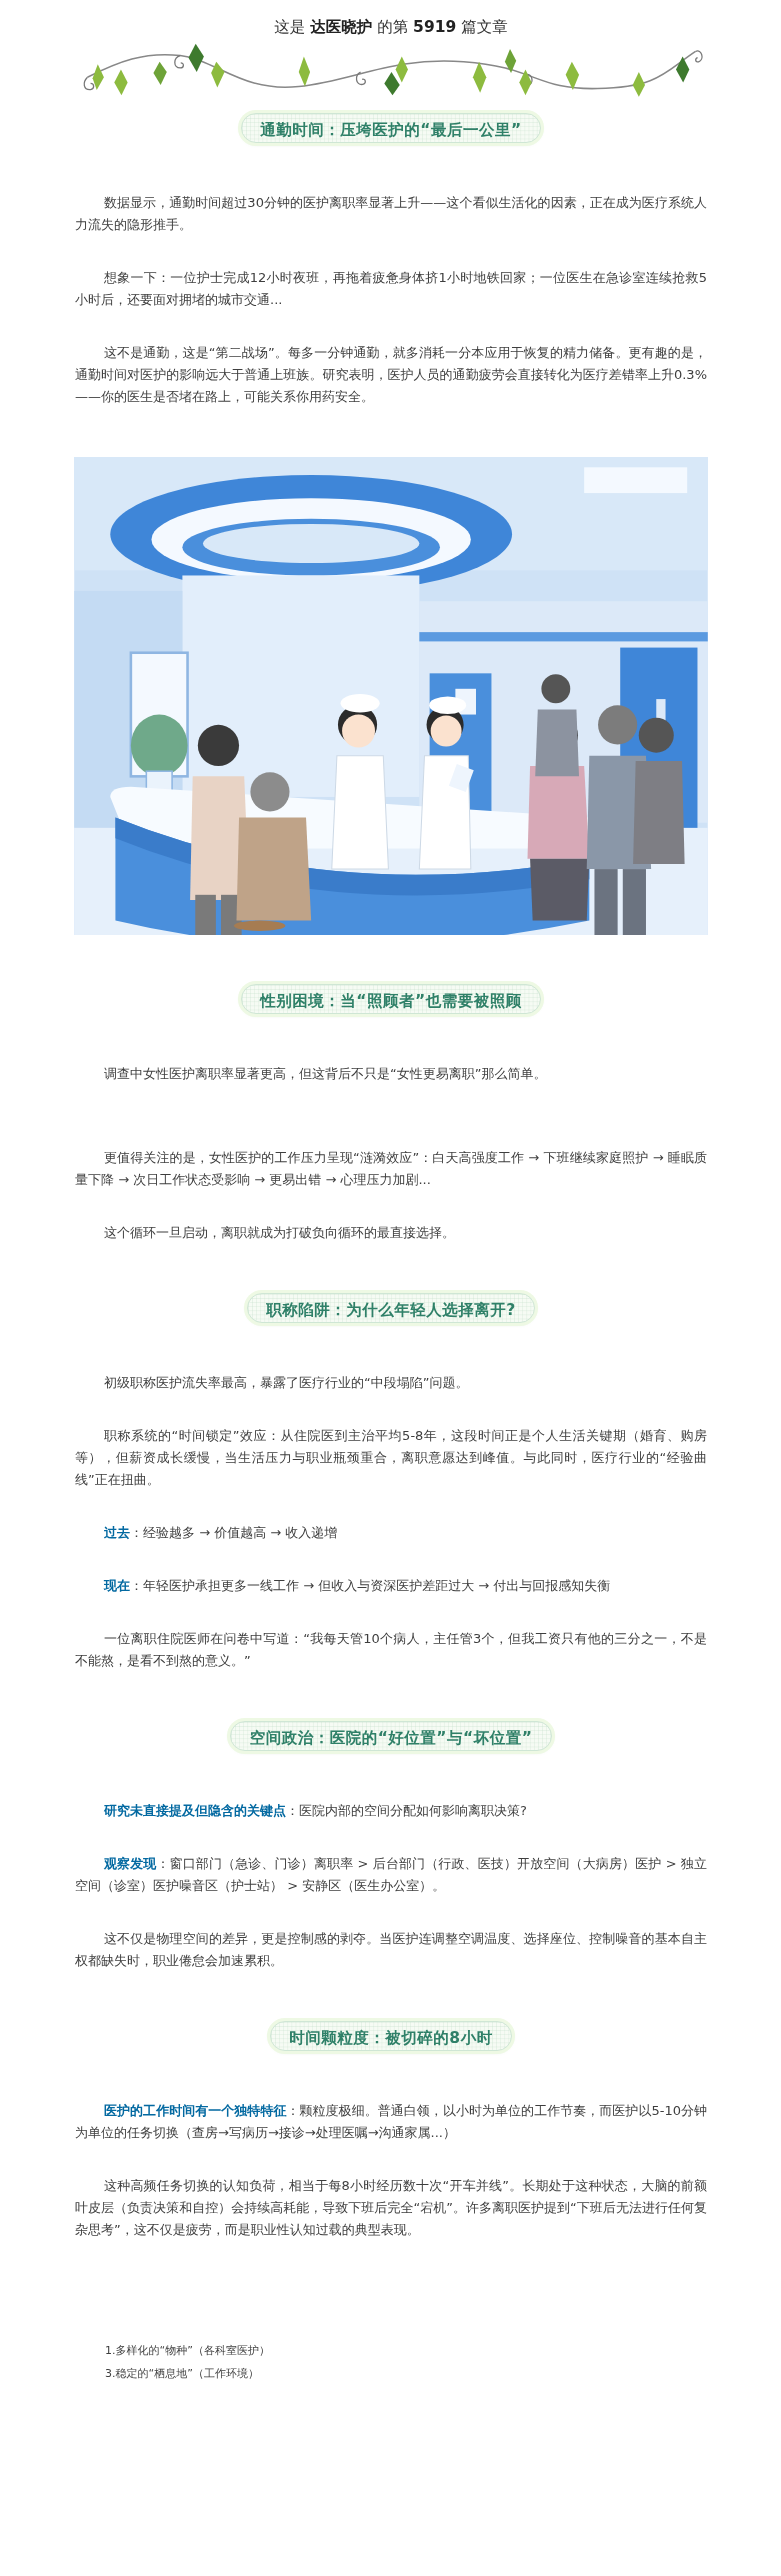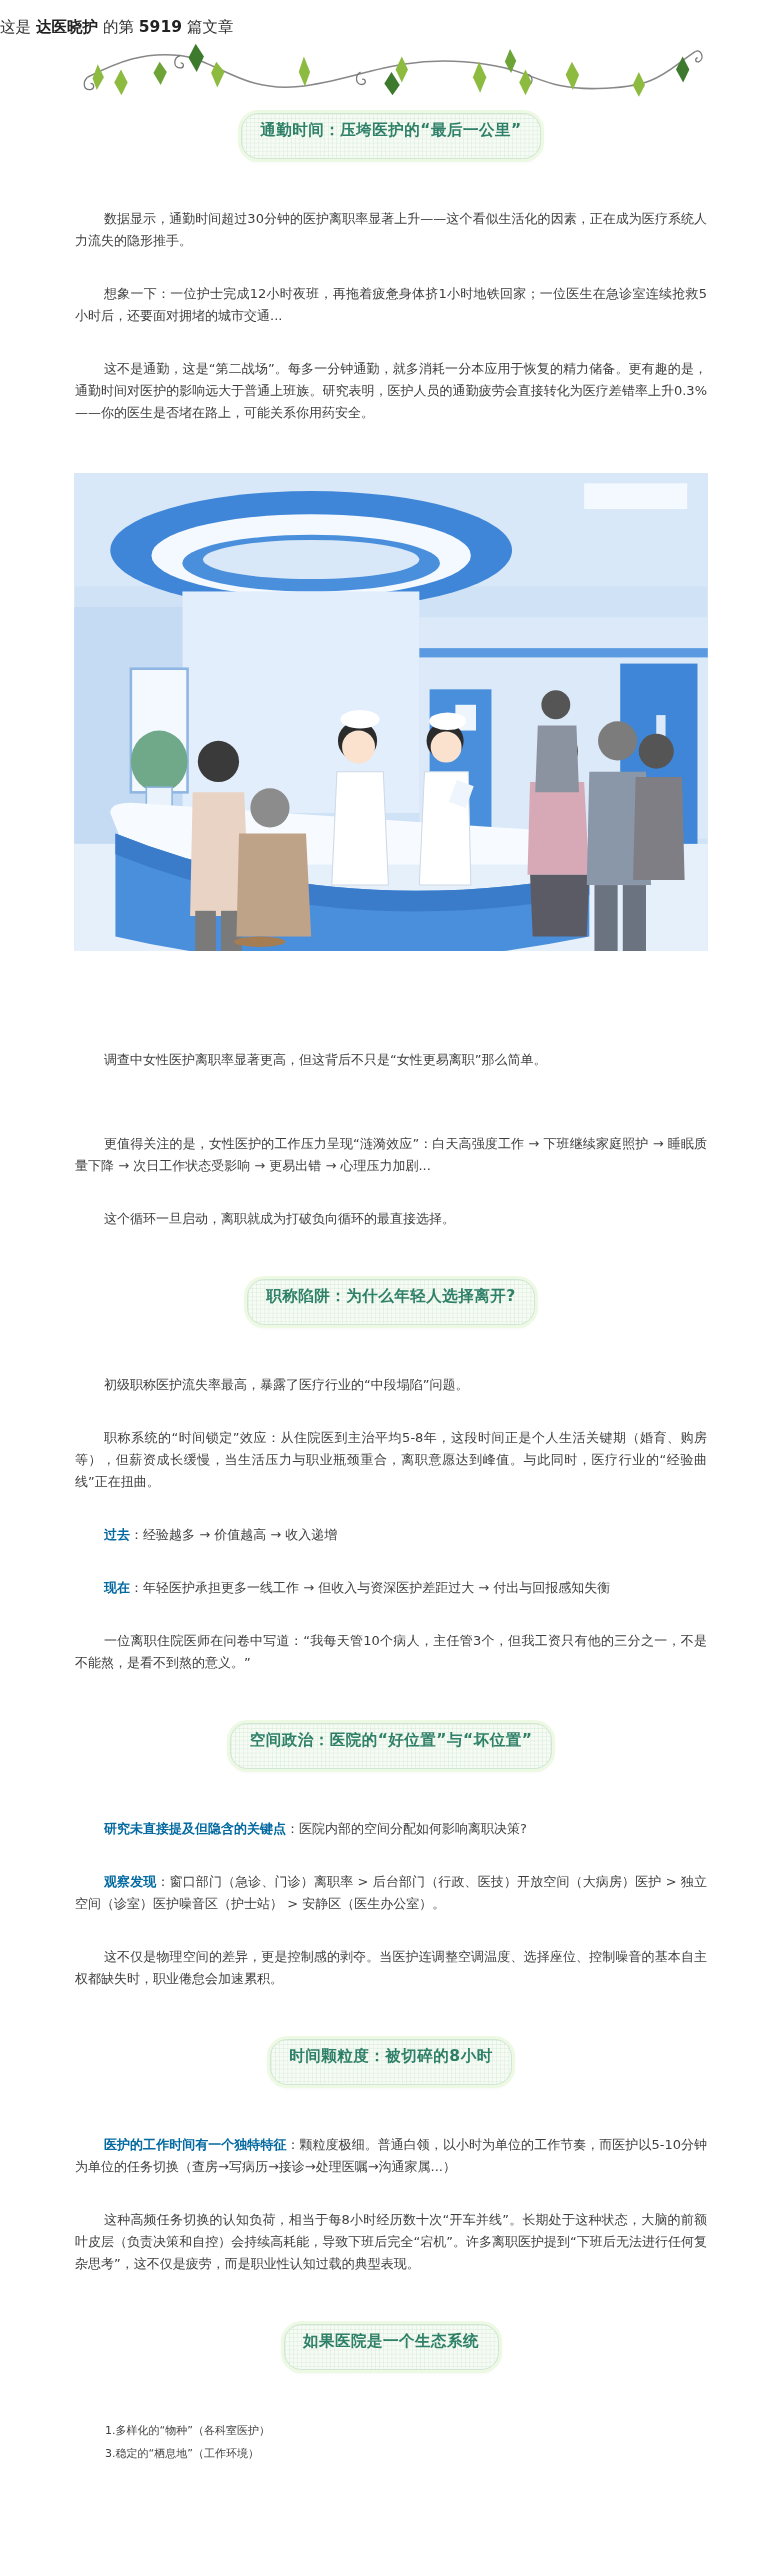--- a/index.html
+++ b/index.html
@@ -5,34 +5,35 @@
     * { box-sizing: border-box; margin: 0; padding: 0; }
     body {
       width: 782px;
       background: #ffffff;
       font-family: "DejaVu Sans", "Liberation Sans", sans-serif;
       color: #3a3a3a;
     }
     .page { width: 782px; position: relative; }
     .top-line { height: 7.2px; }
     .intro {
+      text-align: center;
       font-size: 15.5px;
       color: #333;
       margin-top: 10.3px;
       height: 20.6px;
       line-height: 20.6px;
     }
     .intro b { font-weight: bold; color: #222; }
     .vine { display: block; margin: 3.1px auto 0; width: 639px; height: 57px; }
 
     .badge-wrap { display: flex; justify-content: center; }
     .badge {
       display: inline-block;
       padding: 0 18.5px;
-      height: 46px;
+      height: 30px;
       line-height: 32px;
       border-radius: 17.5px;
       border: 1.5px solid #cfe6d5;
       background:
         linear-gradient(rgba(200,225,205,0.35) 0.5px, transparent 0.5px) 0 0/4.1px 4.1px,
         linear-gradient(90deg, rgba(200,225,205,0.35) 0.5px, transparent 0.5px) 0 0/4.1px 4.1px,
         #f6fbf4;
       box-shadow: 0 0 0 3.1px #eef9e4, 0 1.5px 3.1px rgba(120,170,130,0.35);
       color: #2f8068;
       font-weight: bold;
@@ -193,20 +194,23 @@
       <circle cx="1130" cy="540" r="34" fill="#555"></circle>
       <path d="M1090 590 L 1180 590 L 1185 790 L 1085 790 Z" fill="#7e7e84"></path>
     </g>
     <g>
       <circle cx="935" cy="450" r="28" fill="#555"></circle>
       <path d="M900 490 L 975 490 L 980 620 L 895 620 Z" fill="#8c93a0"></path>
     </g>
   </svg>
 
   <div class="gap-l"></div>
+  <div class="badge-wrap">
+    <div class="badge">性别困境：当“照顾者”也需要被照顾</div>
+  </div>
   <div class="gap-l"></div>
   <div class="content">
     <p class="para">调查中女性医护离职率显著更高，但这背后不只是“女性更易离职”那么简单。</p>
     <div class="gap-m"></div>
     <div class="gap-m"></div>
     <p class="para">更值得关注的是，女性医护的工作压力呈现“涟漪效应”：白天高强度工作 → 下班继续家庭照护 → 睡眠质量下降 → 次日工作状态受影响 → 更易出错 → 心理压力加剧...</p>
     <div class="gap-m"></div>
     <p class="para">这个循环一旦启动，离职就成为打破负向循环的最直接选择。</p>
   </div>
 
@@ -245,23 +249,20 @@
     <div class="badge">时间颗粒度：被切碎的8小时</div>
   </div>
   <div class="gap-l"></div>
   <div class="content">
     <p class="para"><b>医护的工作时间有一个独特特征</b><span>：颗粒度极细。普通白领，以小时为单位的工作节奏，而医护以5-10分钟为单位的任务切换（查房→写病历→接诊→处理医嘱→沟通家属...）</span></p>
     <div class="gap-m"></div>
     <p class="para">这种高频任务切换的认知负荷，相当于每8小时经历数十次“开车并线”。长期处于这种状态，大脑的前额叶皮层（负责决策和自控）会持续高耗能，导致下班后完全“宕机”。许多离职医护提到“下班后无法进行任何复杂思考”，这不仅是疲劳，而是职业性认知过载的典型表现。</p>
   </div>
 
   <div class="gap-l"></div>
-  <div class="badge-wrap">
-    <div class="badge">如果医院是一个生态系统</div>
-  </div>
   <div class="gap-l"></div>
   <div class="content">
     <div class="list-block">
       <div class="litem">1.多样化的“物种”（各科室医护）</div>
       <div class="litem">3.稳定的“栖息地”（工作环境）</div>
     </div>
     <div class="gap-m"></div>
 
   </div>
 

